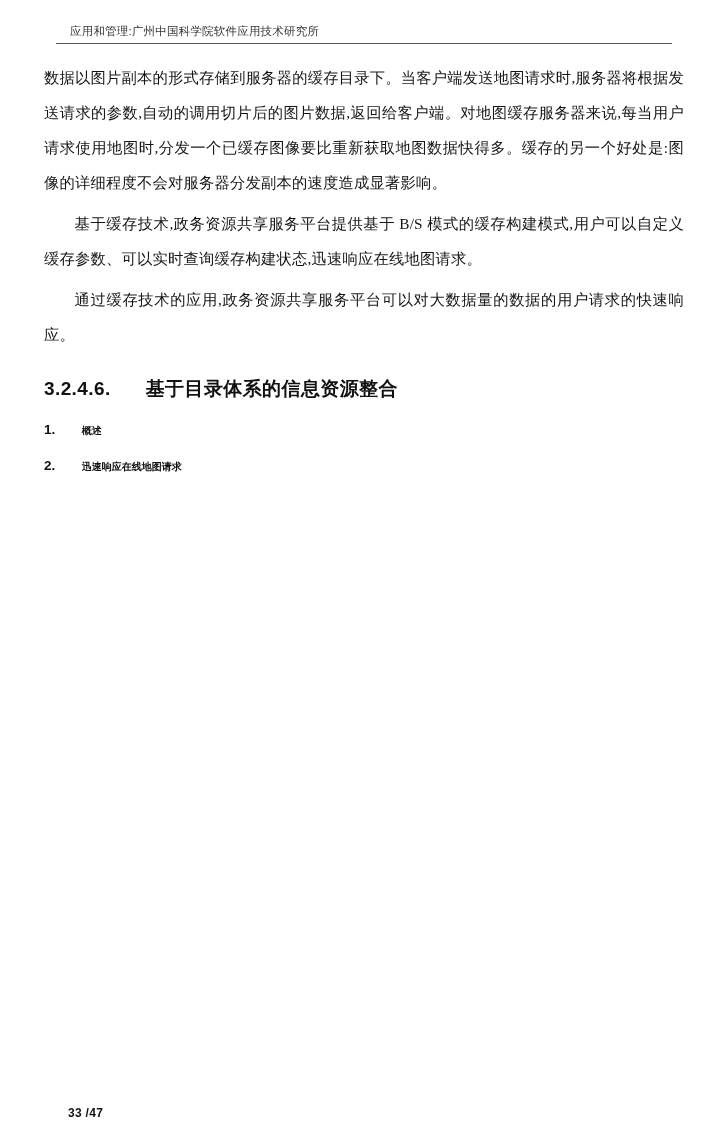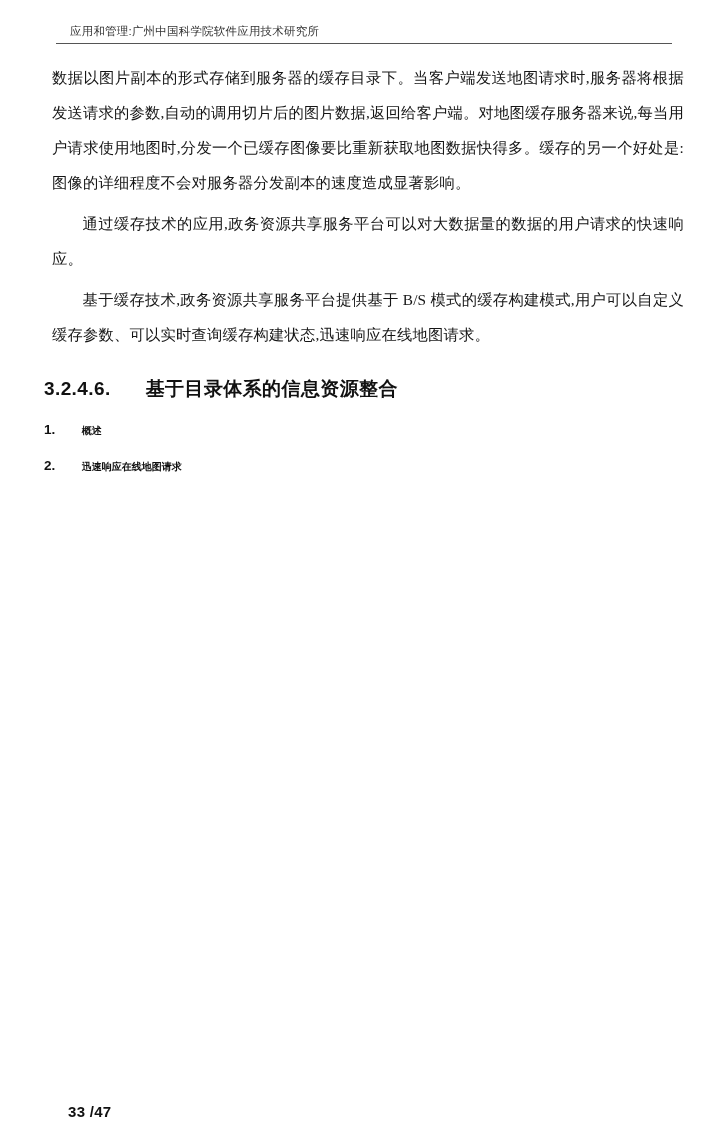--- a/index.html
+++ b/index.html
@@ -43,21 +43,21 @@
     border-top: 1px solid #555555;
   }
   
   .content {
     position: absolute;
     top: 60px;
     left: 44px;
     width: 640px;
   }
   p.body {
-    margin: 0 0 6px 8px;
+    margin: 0 0 6px 0;
     font-size: 15.3px;
     line-height: 35px;
     text-align: justify;
     text-justify: inter-ideograph;
     letter-spacing: 0.2px;
     color: #151515;
   }
   p.indent {
     text-indent: 2em;
   }
@@ -91,43 +91,43 @@
   }
   .gap-block {
     height: 330px;
   }
   
   .footer {
     position: absolute;
     left: 68px;
     bottom: 28px;
     font-family: "Liberation Sans", sans-serif;
-    font-size: 15px;
+    font-size: 12px;
     font-weight: bold;
     color: #111111;
     letter-spacing: 0.3px;
   }
 </style>
 </head>
 <body>
 
 <div class="page">
 
   <div class="header">
     <div class="header-text">应用和管理:广州中国科学院软件应用技术研究所</div>
     <div class="header-rule"></div>
   </div>
 
   <div class="content">
 
     <p class="body">数据以图片副本的形式存储到服务器的缓存目录下。当客户端发送地图请求时,服务器将根据发送请求的参数,自动的调用切片后的图片数据,返回给客户端。对地图缓存服务器来说,每当用户请求使用地图时,分发一个已缓存图像要比重新获取地图数据快得多。缓存的另一个好处是:图像的详细程度不会对服务器分发副本的速度造成显著影响。</p>
 
+    <p class="body indent">基于缓存技术,政务资源共享服务平台提供基于 B/S 模式的缓存构建模式,用户可以自定义缓存参数、可以实时查询缓存构建状态,迅速响应在线地图请求。</p>
+
     <p class="body indent">通过缓存技术的应用,政务资源共享服务平台可以对大数据量的数据的用户请求的快速响应。</p>
-
-    <p class="body indent">基于缓存技术,政务资源共享服务平台提供基于 B/S 模式的缓存构建模式,用户可以自定义缓存参数、可以实时查询缓存构建状态,迅速响应在线地图请求。</p>
 
     <h2 class="section">
       <span class="num">3.2.4.6.</span>
       <span>基于目录体系的信息资源整合</span>
     </h2>
 
     <div class="numbered-head">
       <span class="n">1.</span>
       <span class="t">概述</span>
     </div>

